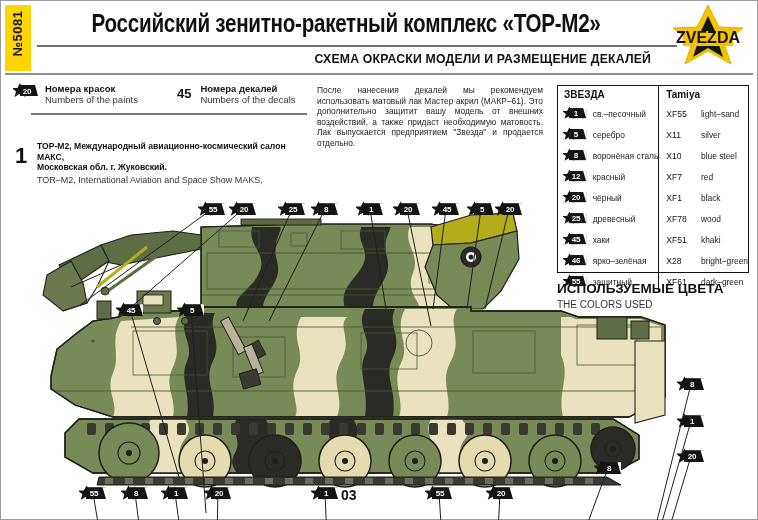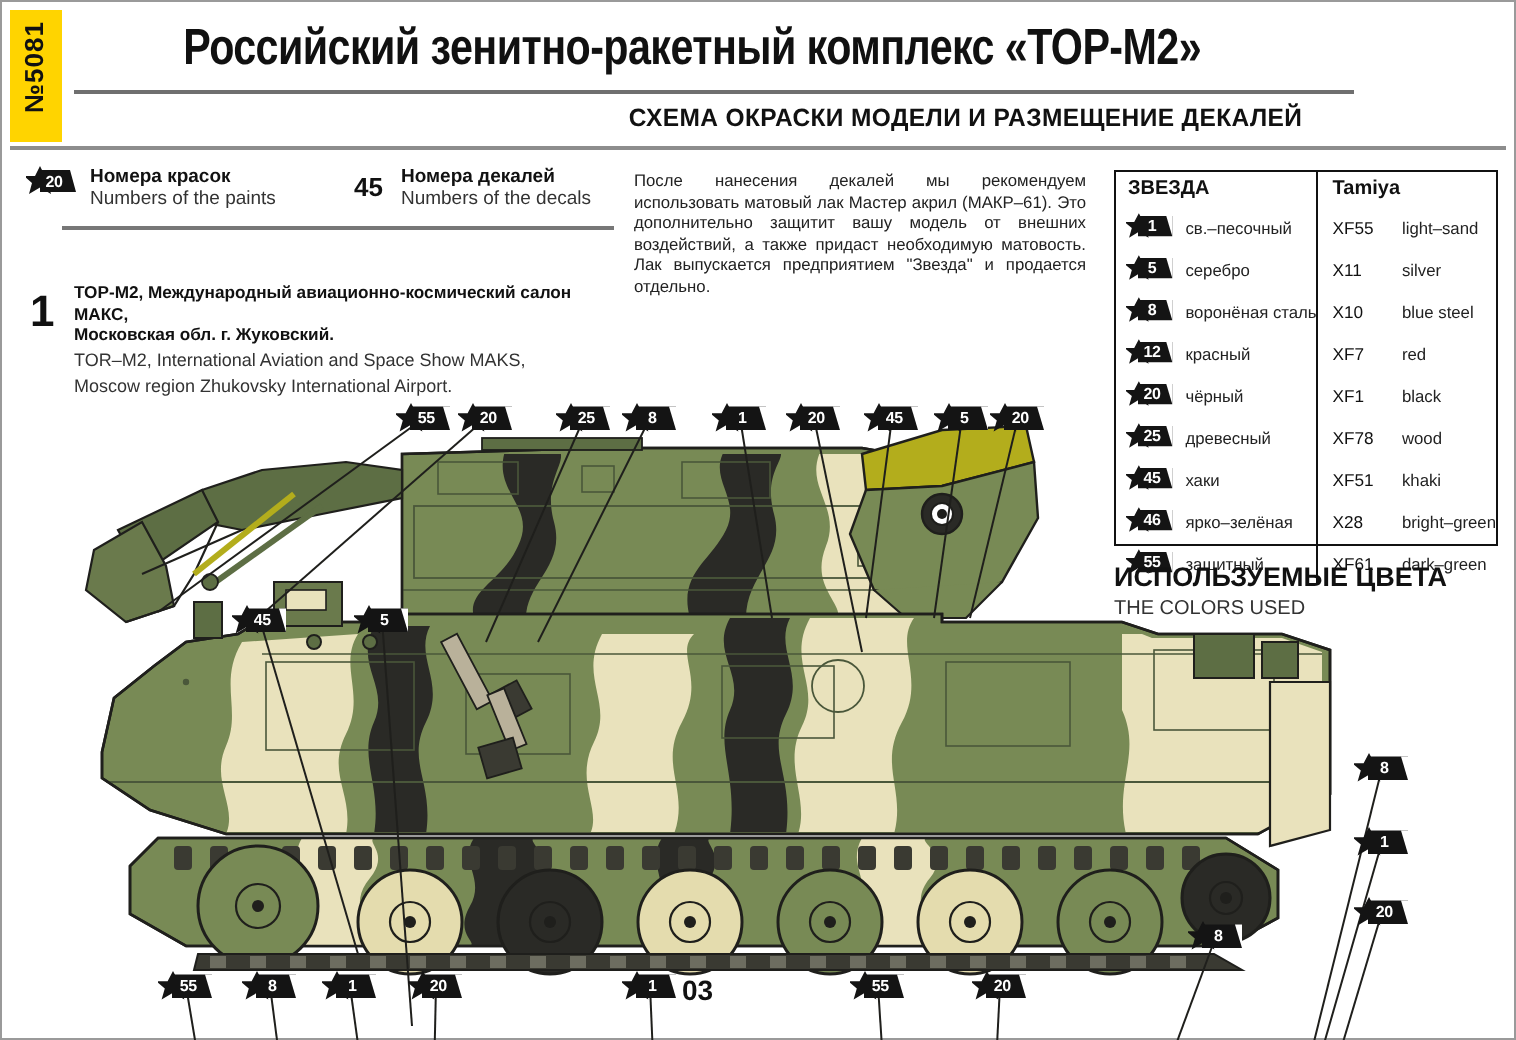--- a/index.html
+++ b/index.html
@@ -88,20 +88,29 @@
     </div>
     <div id="title">
       <span>Российский зенитно-ракетный комплекс «ТОР-М2»</span>
     </div>
     <div id="titlerule"></div>
     <div id="subtitle">
       <span>СХЕМА ОКРАСКИ МОДЕЛИ И РАЗМЕЩЕНИЕ ДЕКАЛЕЙ</span>
     </div>
     <div id="hdrline"></div>
 
+    <div id="logo">
+      <svg width="94" height="62" viewBox="0 0 94 62">
+        <polygon points="47,2 58,24 82,25 63,40 70,61 47,48 24,61 31,40 12,25 36,24" fill="#F5C400" stroke="#e0b200" stroke-width="1"></polygon>
+        <polygon points="47,13 54,28 70,29 57,39 62,54 47,45 32,54 37,39 24,29 40,28" fill="#151510"></polygon>
+        <rect x="22" y="28" width="50" height="15" fill="#F5C400"></rect>
+        <polygon points="47,13 54,28 70,29 57,39 62,54 47,45 32,54 37,39 24,29 40,28" fill="none" stroke="#151510" stroke-width="0"></polygon>
+        <text x="47" y="40" text-anchor="middle" font-family="Liberation Sans, sans-serif" font-size="16" font-weight="bold" fill="#151510" style="letter-spacing:0px">ZVEZDA</text>
+      </svg>
+    </div>
   </div>
 
   <div id="legend">
     <div class="legrow" style="left:4px">
       <span class="star">
         <svg width="26" height="15" viewBox="0 0 26 15">
           <polygon points="7,0 9.5,5 15,5 11,8.5 12.5,14 7,10.8 1.5,14 3,8.5 -1,5 4.5,5" fill="#141414"></polygon>
           <polygon points="7,2 25,2 25,13 7,13" fill="#141414"></polygon>
           <polygon points="22,2 25,2 25,13" fill="#ffffff"></polygon>
         </svg>
@@ -121,21 +130,20 @@
     </div>
   </div>
   <div id="legrule"></div>
 
   <div id="decal1">
     <span class="big">1</span>
     <div class="body">
       <div class="ru">ТОР-М2, Международный авиационно-космический салон МАКС,</div>
       <div class="ru">Московская обл. г. Жуковский.</div>
       <div class="en">TOR–M2, International Aviation and Space Show MAKS,</div>
-      <div class="en">Moscow region Zhukovsky International Airport.</div>
     </div>
   </div>
 
   <div id="note">После нанесения декалей мы рекомендуем использовать матовый лак Мастер акрил (МАКР–61). Это дополнительно защитит вашу модель от внешних воздействий, а также придаст необходимую матовость. Лак выпускается предприятием "Звезда" и продается отдельно.</div>
 
   <div id="ctable">
     <table>
       <thead>
         <tr>
           <th colspan="2">ЗВЕЗДА</th>

